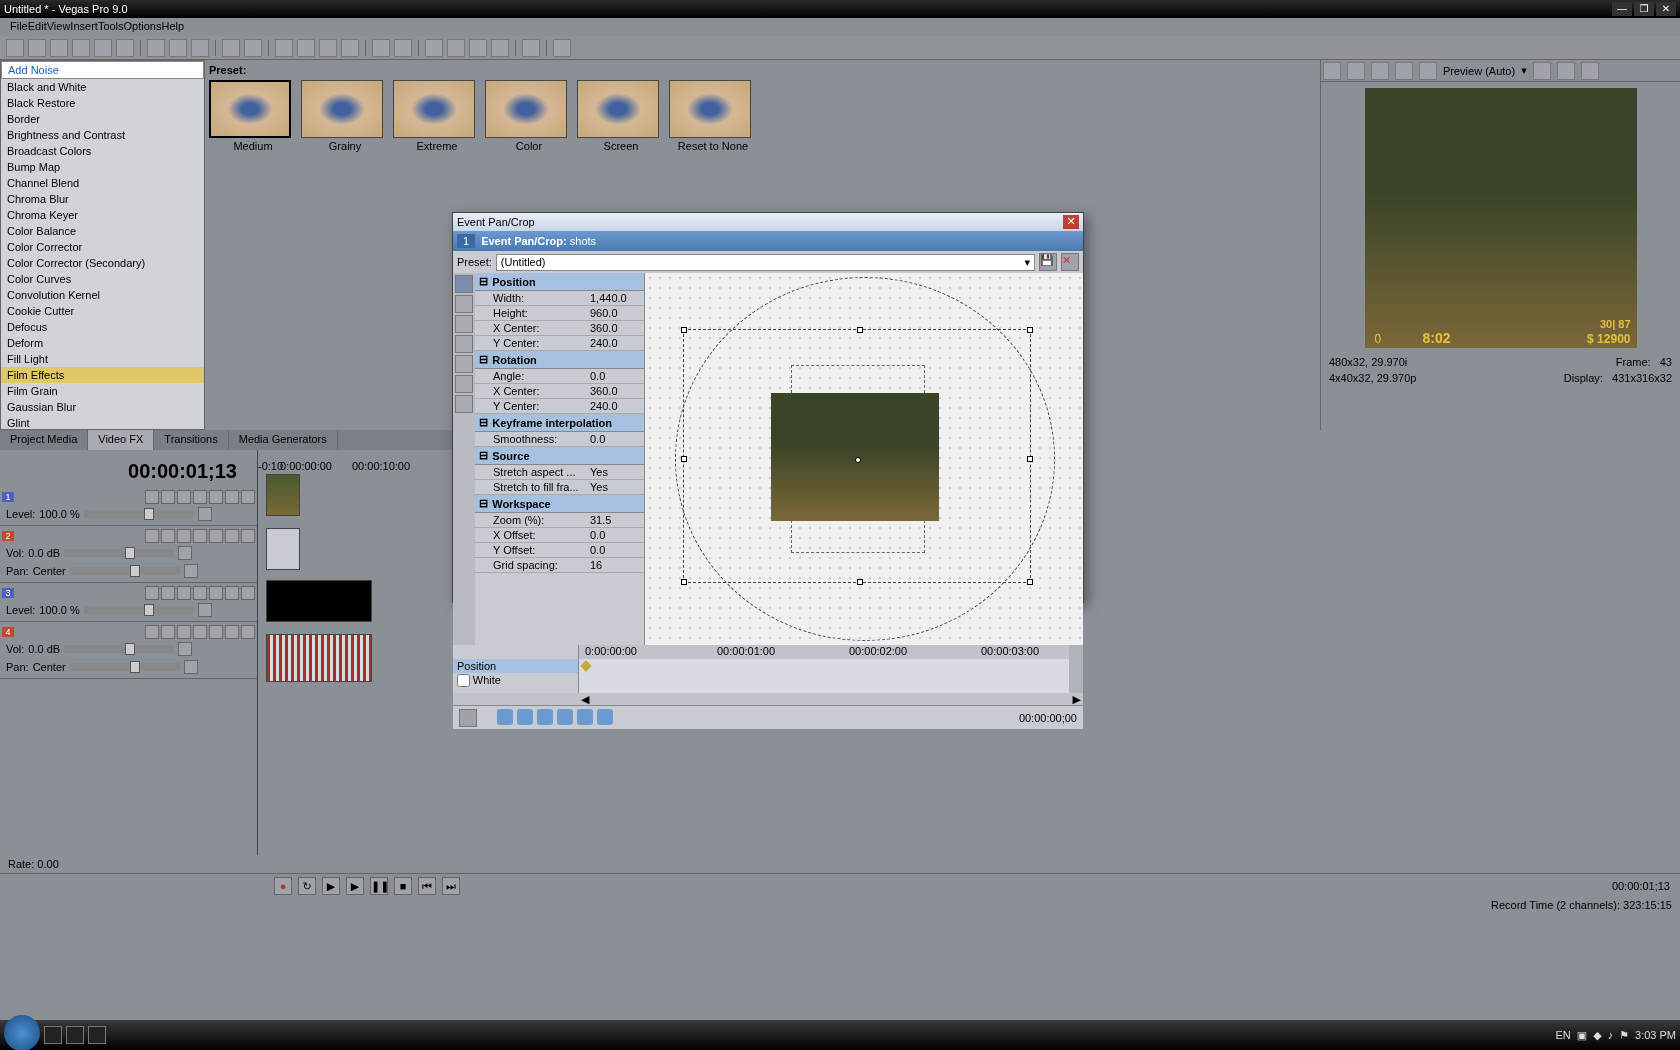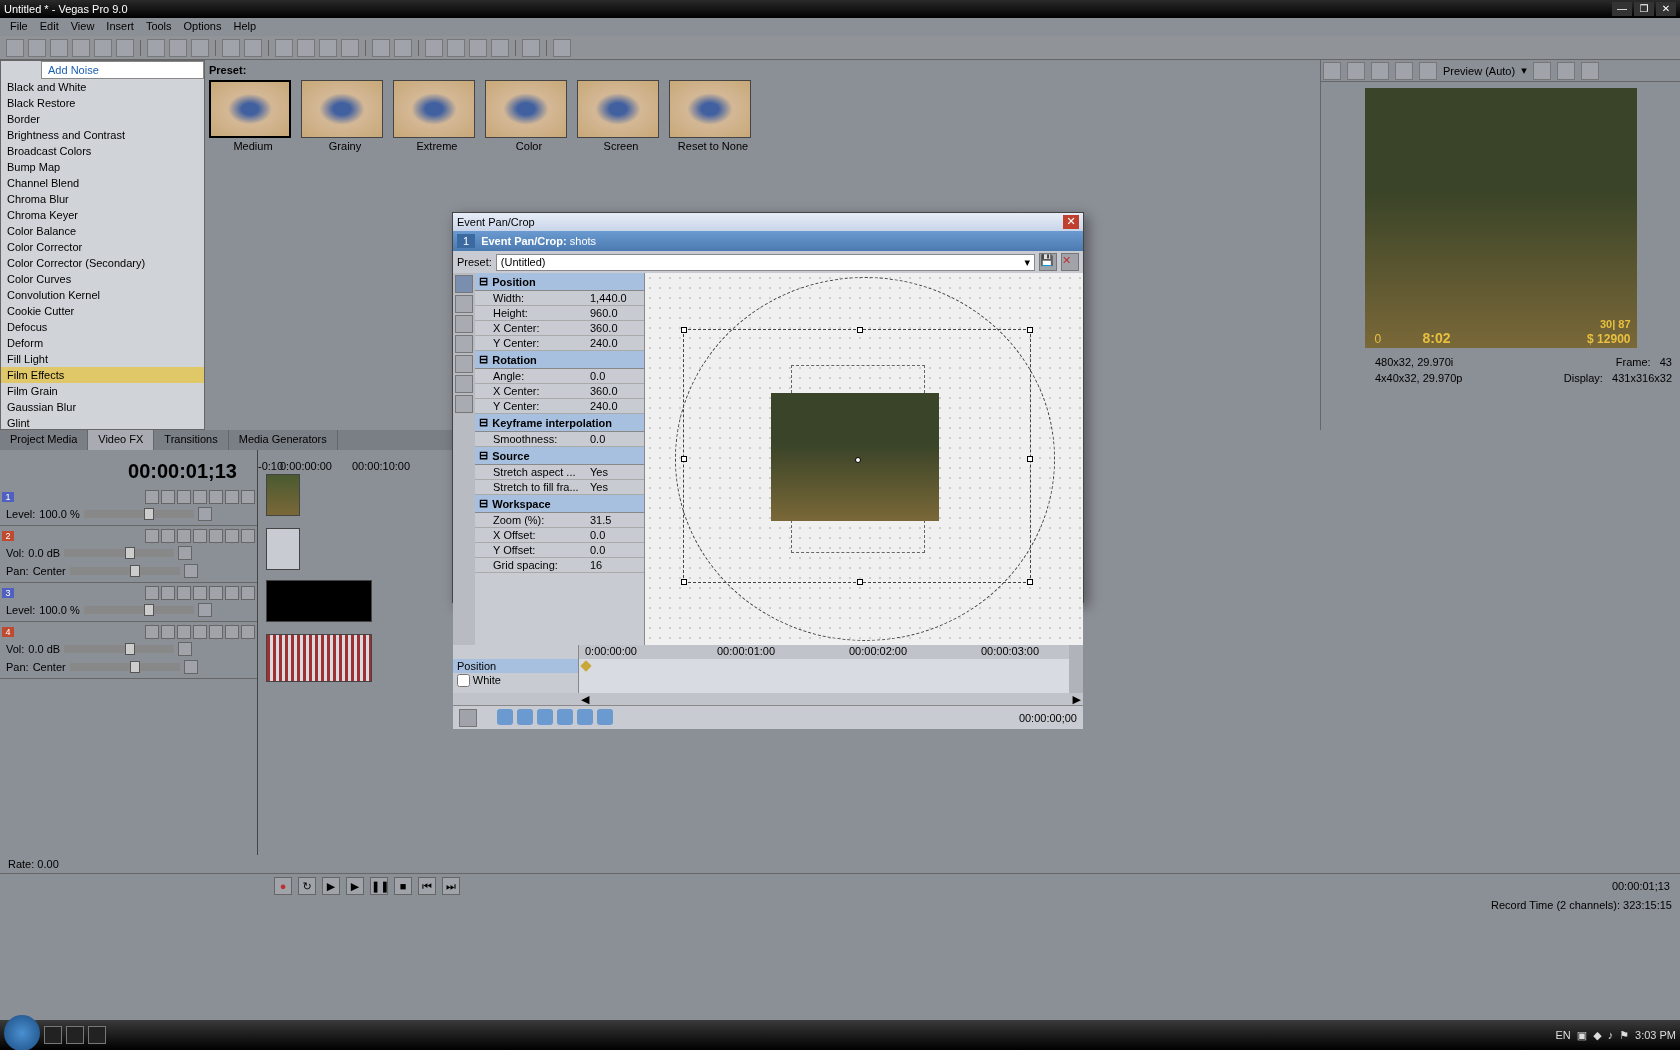--- a/index.html
+++ b/index.html
@@ -1,39 +1,39 @@
 <!DOCTYPE html>
 <html><head>
 <meta charset="utf-8">
 <style>
 * { margin: 0; padding: 0; box-sizing: border-box; font-family: Tahoma, Arial, sans-serif; font-size: 11px; }
 body { background: #8b8f96; width: 1680px; height: 1050px; overflow: hidden; position: relative; }
 .titlebar { background: linear-gradient(#2a2a2a, #000); height: 18px; display: flex; align-items: center; justify-content: space-between; color: #fff; padding: 0 4px; }
 .titlebar-buttons { display: flex; gap: 2px; }
 .titlebar-btn { width: 20px; height: 14px; background: #333; color: #fff; text-align: center; line-height: 14px; font-size: 10px; cursor: pointer; }
-.menubar { background: #8b8f96; height: 18px; display: flex; gap: 12px; padding: 2px 10px; }
+.menubar { background: #8b8f96; height: 18px; display: flex; gap: 0; padding: 2px 10px; }
 .menu-item { cursor: pointer; }
 .toolbar { background: #909499; height: 24px; display: flex; align-items: center; gap: 4px; padding: 2px 6px; border-bottom: 1px solid #666; }
 .tbtn { width: 18px; height: 18px; background: #a0a4aa; border: 1px solid #777; cursor: pointer; }
 .tsep { width: 1px; height: 16px; background: #666; margin: 0 2px; }
 .main-area { display: flex; height: 370px; }
 .fx-panel { width: 205px; background: #d0d3d8; overflow-y: scroll; border: 1px solid #666; }
 .fx-item { padding: 2px 6px; cursor: pointer; }
 .fx-item.hl { background: #e0c868; }
-.fx-item.active { color: #1a5fb4; margin-left: 40px; }
+.fx-item.active { color: #1a5fb4; }
 .preset-panel { flex: 1; background: #8b8f96; padding: 4px; }
 .preset-label { font-weight: bold; margin-bottom: 4px; }
 .presets { display: flex; gap: 4px; }
 .preset { width: 88px; text-align: center; }
 .preset-thumb { width: 82px; height: 58px; background: radial-gradient(ellipse at center, #4060a0 15%, #d4b896 40%, #c8a878 100%); border: 1px solid #444; margin-bottom: 2px; }
 .preset.selected .preset-thumb { border: 2px solid #000; }
 .preview-panel { width: 360px; background: #8b8f96; border-left: 1px solid #666; }
 .preview-toolbar { height: 22px; display: flex; align-items: center; gap: 6px; padding: 2px; border-bottom: 1px solid #666; }
 .preview-img { width: 272px; height: 260px; margin: 6px auto; background: linear-gradient(#3a4428 40%, #7a6838); position: relative; }
-.preview-info { display: flex; justify-content: space-between; padding: 2px 8px; font-size: 10px; margin-left: 46px; }
+.preview-info { display: flex; justify-content: space-between; padding: 2px 8px; font-size: 10px; }
 .tabs { display: flex; background: #7a7e85; height: 20px; }
 .tab { padding: 3px 10px; cursor: pointer; border-right: 1px solid #666; }
 .tab.active { background: #a8acb2; }
 .timeline-area { height: 405px; display: flex; background: #8b8f96; position: relative; }
 .track-headers { width: 258px; background: #8b8f96; border-right: 1px solid #444; }
 .timecode { text-align: right; font-size: 20px; padding: 10px 20px 4px; font-weight: bold; }
 .track { border-bottom: 1px solid #666; padding: 2px; }
 .track-num { display: inline-block; width: 12px; background: #5060c0; color: #fff; text-align: center; font-size: 9px; margin-right: 4px; }
 .track-controls { display: flex; gap: 2px; align-items: center; height: 16px; }
 .tctrl { width: 14px; height: 14px; background: #a0a4aa; border: 1px solid #666; cursor: pointer; }

